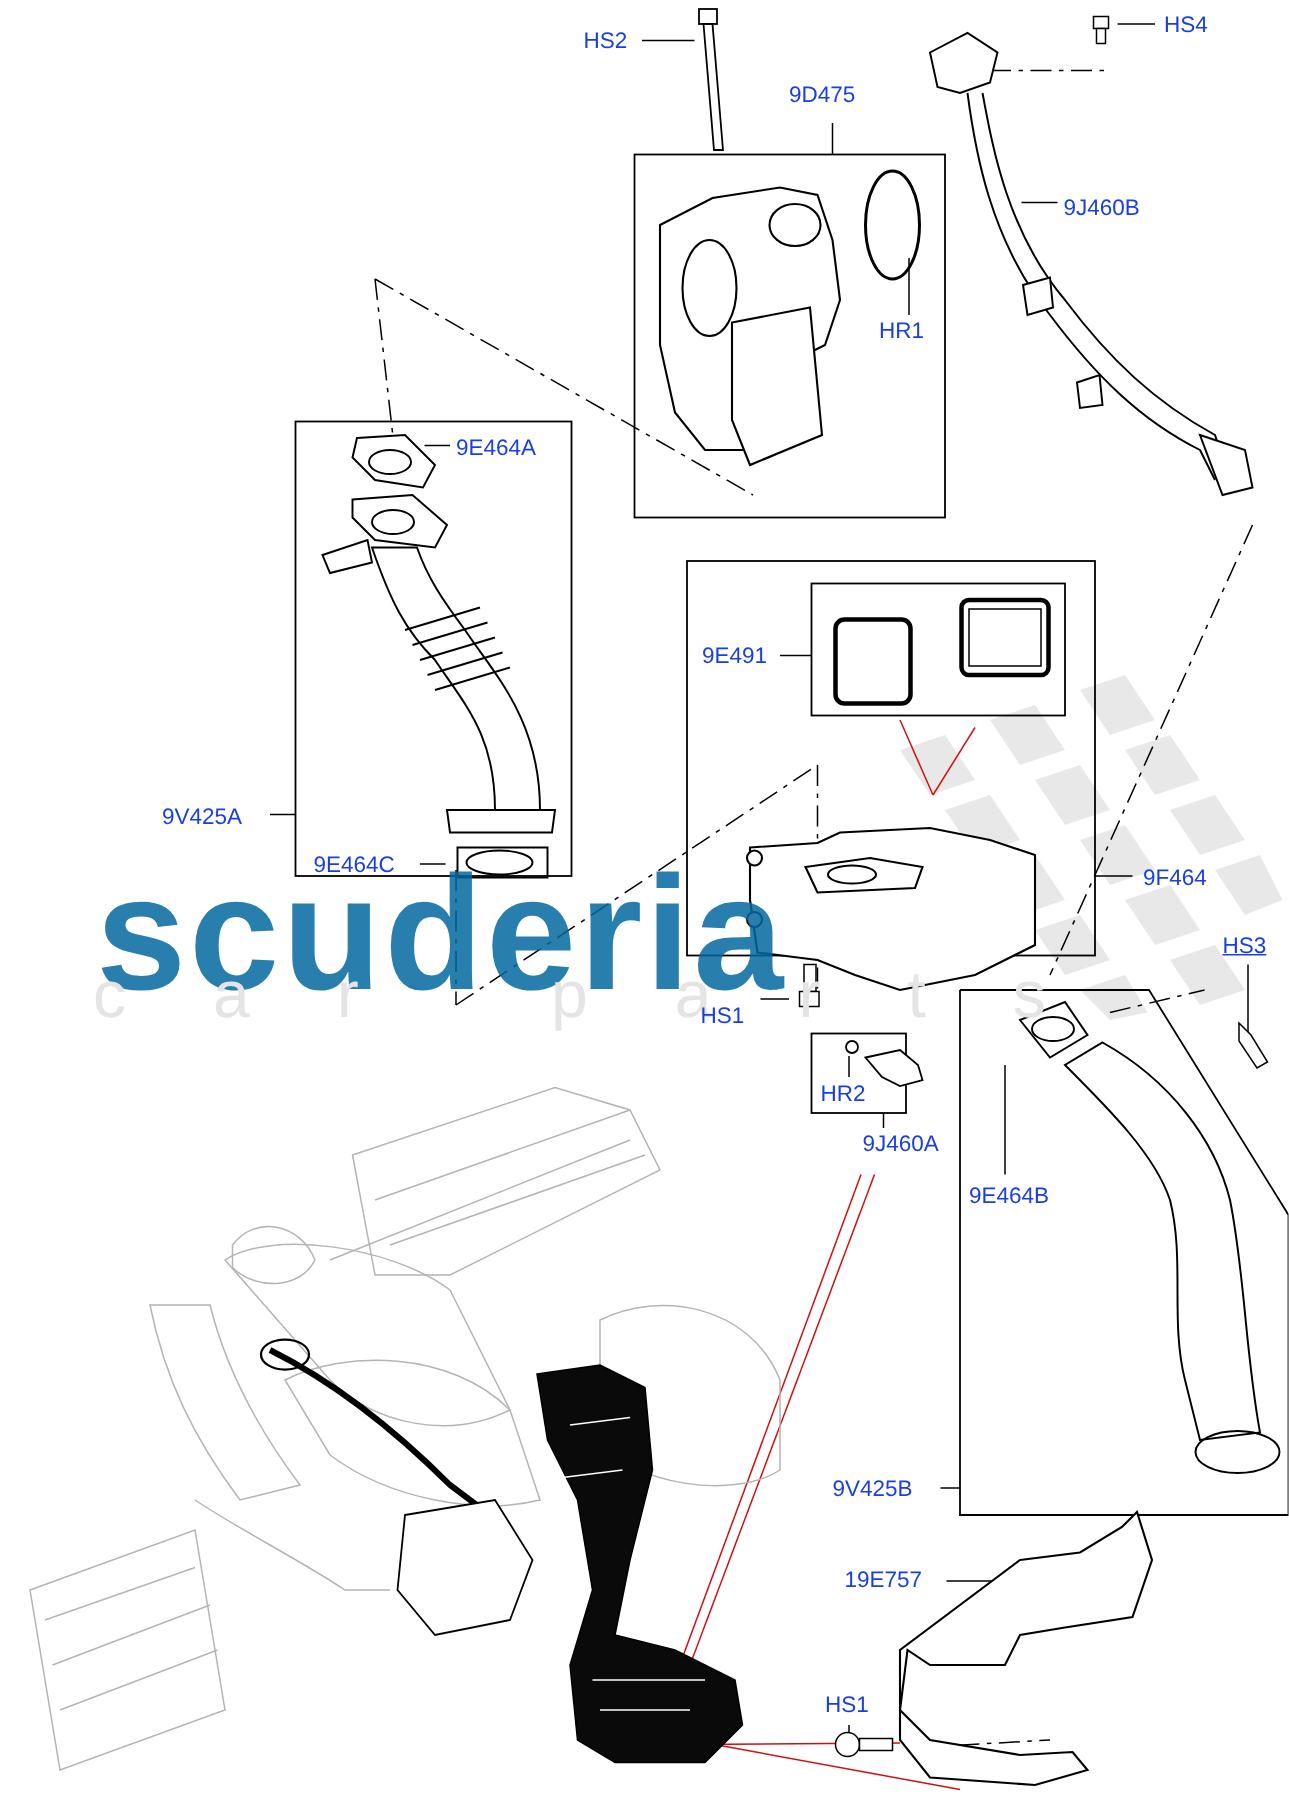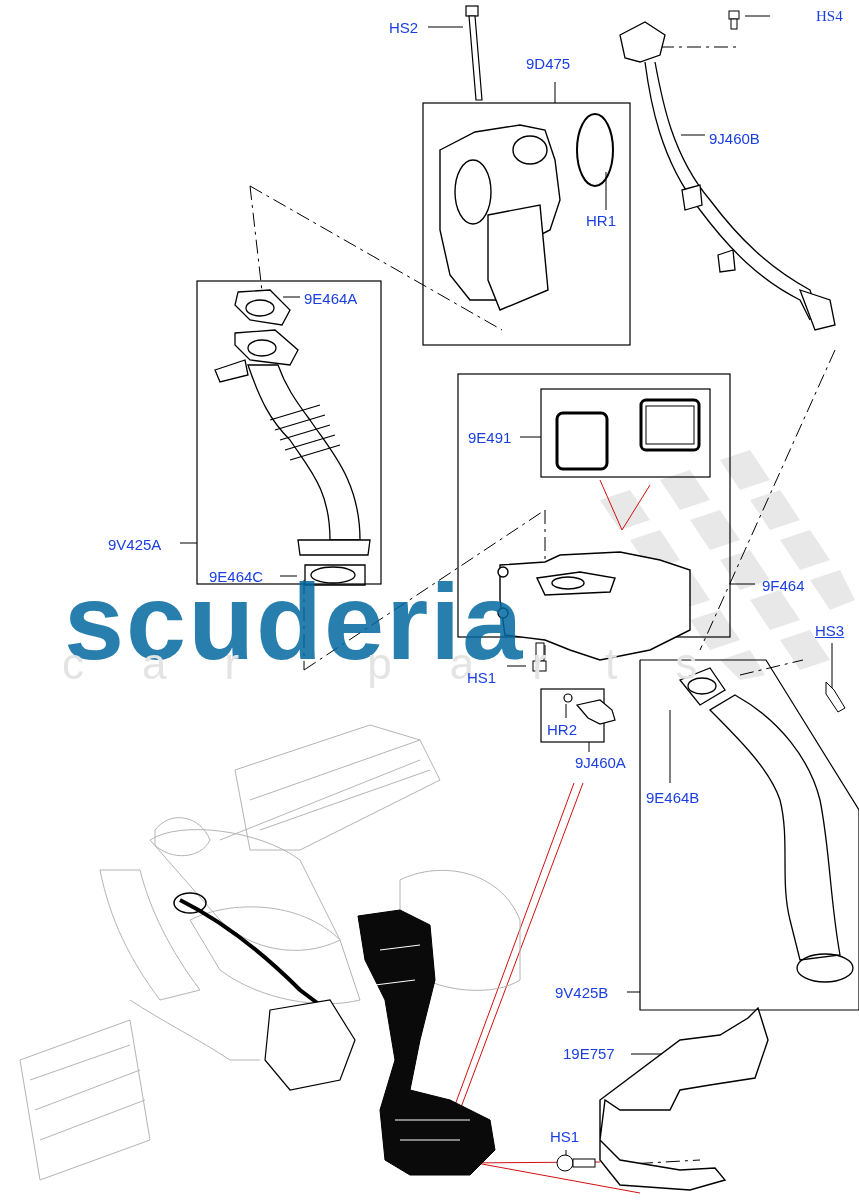--- a/index.html
+++ b/index.html
@@ -191,21 +191,21 @@
     <circle cx="565" cy="1163" r="8"></circle>
     <rect x="573" y="1159" width="22" height="8"></rect>
   </g>
 </svg>
 
 <div class="wm-main">scuderia</div>
 <div class="wm-sub">car parts</div>
 
 <div class="callout" style="left:389px;top:20px;text-align:right;">HS2</div>
 <div class="callout" style="left:526px;top:56px;">9D475</div>
-<div class="callout" style="left:816px;top:9px;font-family:Liberation Serif, serif;">HS4</div>
+<div class="callout" style="left:776px;top:9px;">HS4</div>
 <div class="callout" style="left:709px;top:131px;">9J460B</div>
 <div class="callout" style="left:586px;top:213px;">HR1</div>
 <div class="callout" style="left:304px;top:291px;">9E464A</div>
 <div class="callout" style="left:468px;top:430px;">9E491</div>
 <div class="callout" style="left:108px;top:537px;">9V425A</div>
 <div class="callout" style="left:209px;top:569px;">9E464C</div>
 <div class="callout" style="left:762px;top:578px;">9F464</div>
 <div class="callout" style="left:815px;top:623px;text-decoration:underline;">HS3</div>
 <div class="callout" style="left:467px;top:670px;">HS1</div>
 <div class="callout" style="left:547px;top:722px;">HR2</div>

